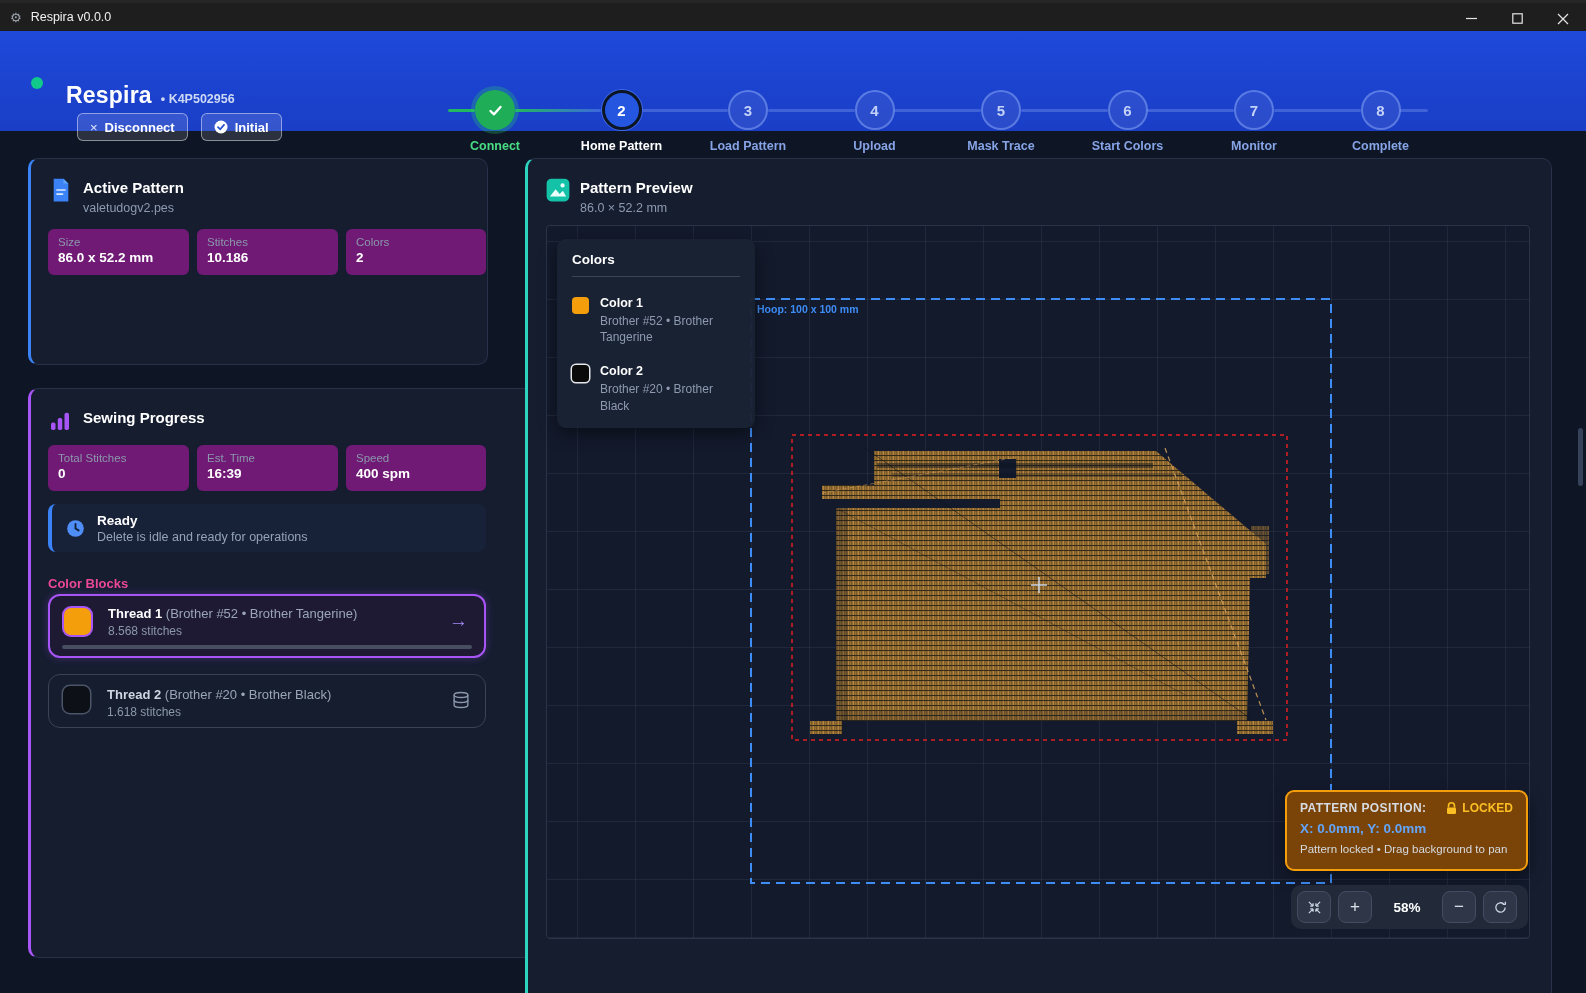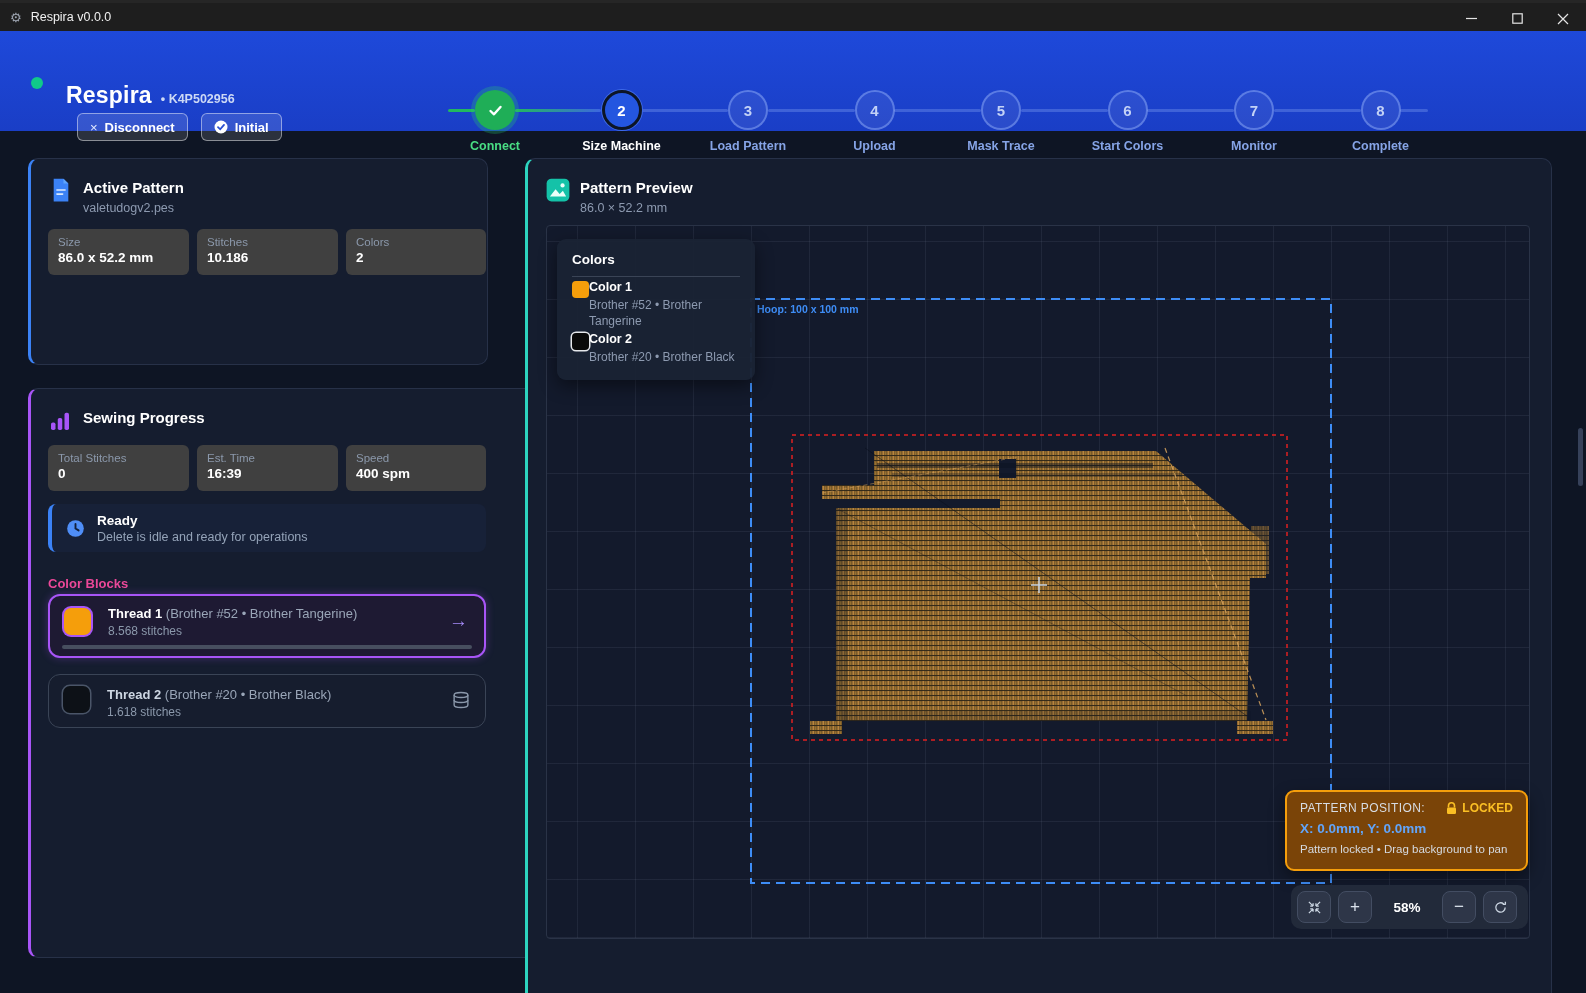--- a/index.html
+++ b/index.html
@@ -38,21 +38,21 @@
 
   
   .panel { position:absolute; background:#151d2f; border:1px solid #273148; border-radius:10px; }
   .panel.accent-blue { border-left:3px solid #3b82f6; }
   .panel.accent-purple { border-left:3px solid #a855f7; }
   .panel.accent-teal { border-left:3px solid #2dd4bf; }
   .ptitle { position:absolute; left:52px; top:20px; color:#fff; font-size:15px; font-weight:bold; }
   .psub { position:absolute; left:52px; top:42px; color:#8d9ab0; font-size:12.5px; }
   .picon { position:absolute; left:17px; top:18px; width:26px; height:26px; }
 
-  .statbox { position:absolute; width:141px; height:46px; background:#404040; border-radius:6px; padding:7px 10px; }
+  .statbox { position:absolute; width:141px; height:46px; background:#701a75; border-radius:6px; padding:7px 10px; }
   .statbox .sl { color:#8b98ab; font-size:11.5px; }
   .statbox .sv { color:#fff; font-size:13.5px; font-weight:bold; margin-top:2px; }
 
   .colors-row { position:absolute; left:17px; top:286px; display:flex; align-items:center; gap:8px; color:#94a3b8; font-size:13px; }
   .dot14 { width:14px; height:14px; border-radius:50%; }
   .delete-btn { position:absolute; left:17px; top:310px; width:438px; height:35px; background:#2d1422; border:1.5px solid #c32028; border-radius:6px; display:flex; align-items:center; justify-content:center; gap:9px; color:#f87171; font-size:13.5px; font-weight:bold; cursor:pointer; }
 
   .ready-box { position:absolute; left:17px; top:115px; width:438px; height:48px; background:#172138; border-left:4px solid #3b82f6; border-radius:8px; display:flex; align-items:center; gap:12px; padding-left:14px; }
   .ready-t { color:#fff; font-size:13.5px; font-weight:bold; }
   .ready-d { color:#94a3b8; font-size:12.5px; margin-top:2px; }
@@ -77,29 +77,29 @@
   
   .canvas { position:absolute; left:18px; top:66px; width:984px; height:714px; background-color:#131a2c; border:1px solid #2a3347; border-radius:4px;
             background-image:linear-gradient(to right, rgba(148,163,184,.10) 1px, transparent 1px),
                              linear-gradient(to bottom, rgba(148,163,184,.10) 1px, transparent 1px);
             background-size:58px 58px; background-position:30px 15px; }
   .canvas svg.scene { position:absolute; left:0; top:0; }
   .hoop-lbl { position:absolute; left:210px; top:77px; color:#3e8df6; font-size:10.5px; font-weight:bold; }
 
   .legend { position:absolute; left:10px; top:13px; width:198px; background:rgba(26,35,52,.97); border-radius:9px; padding:13px 15px 14px; box-shadow:0 6px 18px rgba(0,0,0,.45); }
   .legend .lt { color:#fff; font-size:13.5px; font-weight:bold; padding-bottom:9px; border-bottom:1px solid #3a4456; }
-  .litem { display:flex; margin-top:3px; }
+  .litem { display:flex; gap:11px; margin-top:19px; }
   .lsw { width:17px; height:17px; border-radius:4px; flex:0 0 auto; margin-top:1px; }
   .lsw.black { box-shadow:0 0 0 1.5px #e5e7eb; }
   .ln { color:#fff; font-size:12.5px; font-weight:bold; }
   .ld { color:#8d9ab0; font-size:12px; margin-top:3px; line-height:1.35; }
 
   .pos-overlay { position:absolute; left:738px; top:564px; width:243px; height:81px; background:#7a4408; border:2px solid #f59e0b; border-radius:9px; padding:9px 13px; box-shadow:0 6px 16px rgba(0,0,0,.4); }
   .po-row1 { display:flex; align-items:center; justify-content:space-between; }
-  .po-label { color:#d7dce3; font-size:12px; font-weight:normal; letter-spacing:.4px; }
+  .po-label { color:#d7dce3; font-size:12px; font-weight:bold; letter-spacing:.4px; }
   .po-locked { display:flex; align-items:center; gap:5px; color:#fbbf24; font-size:12px; font-weight:bold; }
   .po-coords { color:#62a5fa; font-size:13.5px; font-weight:bold; margin-top:6px; }
   .po-hint { color:#d4d9e0; font-size:11.5px; margin-top:7px; }
 
   .zoombar { position:absolute; left:744px; top:659px; width:237px; height:44px; background:#222a3a; border-radius:10px; display:flex; align-items:center; gap:7px; padding:0 6px; }
   .zbtn { width:34px; height:32px; background:#2e3648; border:1px solid #434d62; border-radius:8px; display:flex; align-items:center; justify-content:center; color:#dbe2ec; font-size:17px; cursor:pointer; }
   .zpct { width:56px; text-align:center; color:#fff; font-size:13.5px; font-weight:bold; }
 
   .scrollthumb { position:absolute; left:1578px; top:428px; width:5px; height:58px; background:#36415a; border-radius:3px; }
 </style>
@@ -165,21 +165,21 @@
     <div class="step" style="left:435px">
       <div class="circ done">
         <svg width="17" height="17" viewBox="0 0 17 17">
             <path d="M3.5 9 L7 12.3 L13.5 5" fill="none" stroke="#fff" stroke-width="2.4" stroke-linecap="round" stroke-linejoin="round"></path>
           </svg>
       </div>
       <div class="lbl done">Connect</div>
     </div>
     <div class="step" style="left:561.5px">
       <div class="circ active">2</div>
-      <div class="lbl active">Size Machine</div>
+      <div class="lbl active">Home Pattern</div>
     </div>
     <div class="step" style="left:688px">
       <div class="circ todo">3</div>
       <div class="lbl todo">Load Pattern</div>
     </div>
     <div class="step" style="left:814.5px">
       <div class="circ todo">4</div>
       <div class="lbl todo">Upload</div>
     </div>
     <div class="step" style="left:941px">

